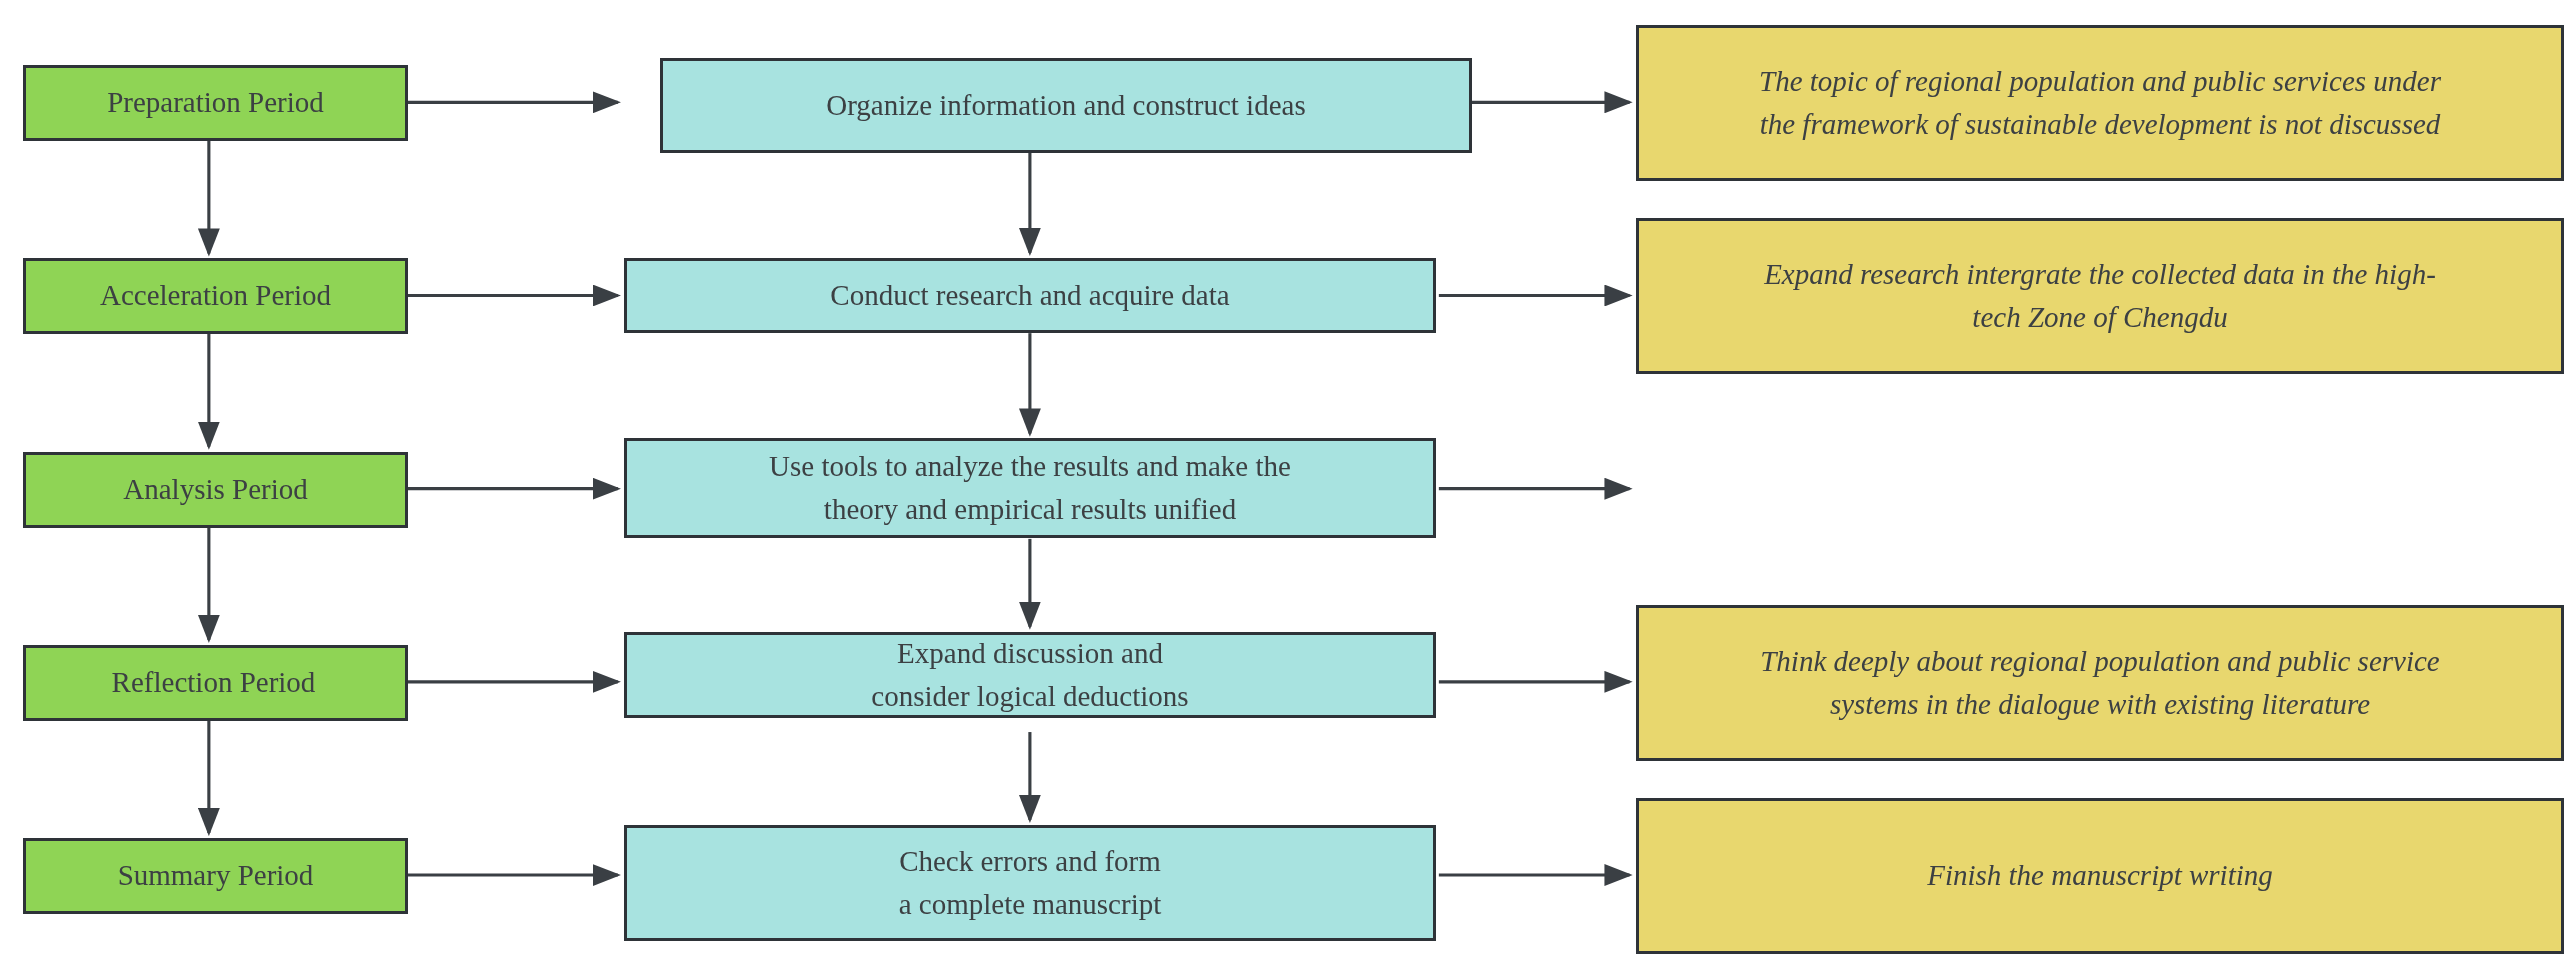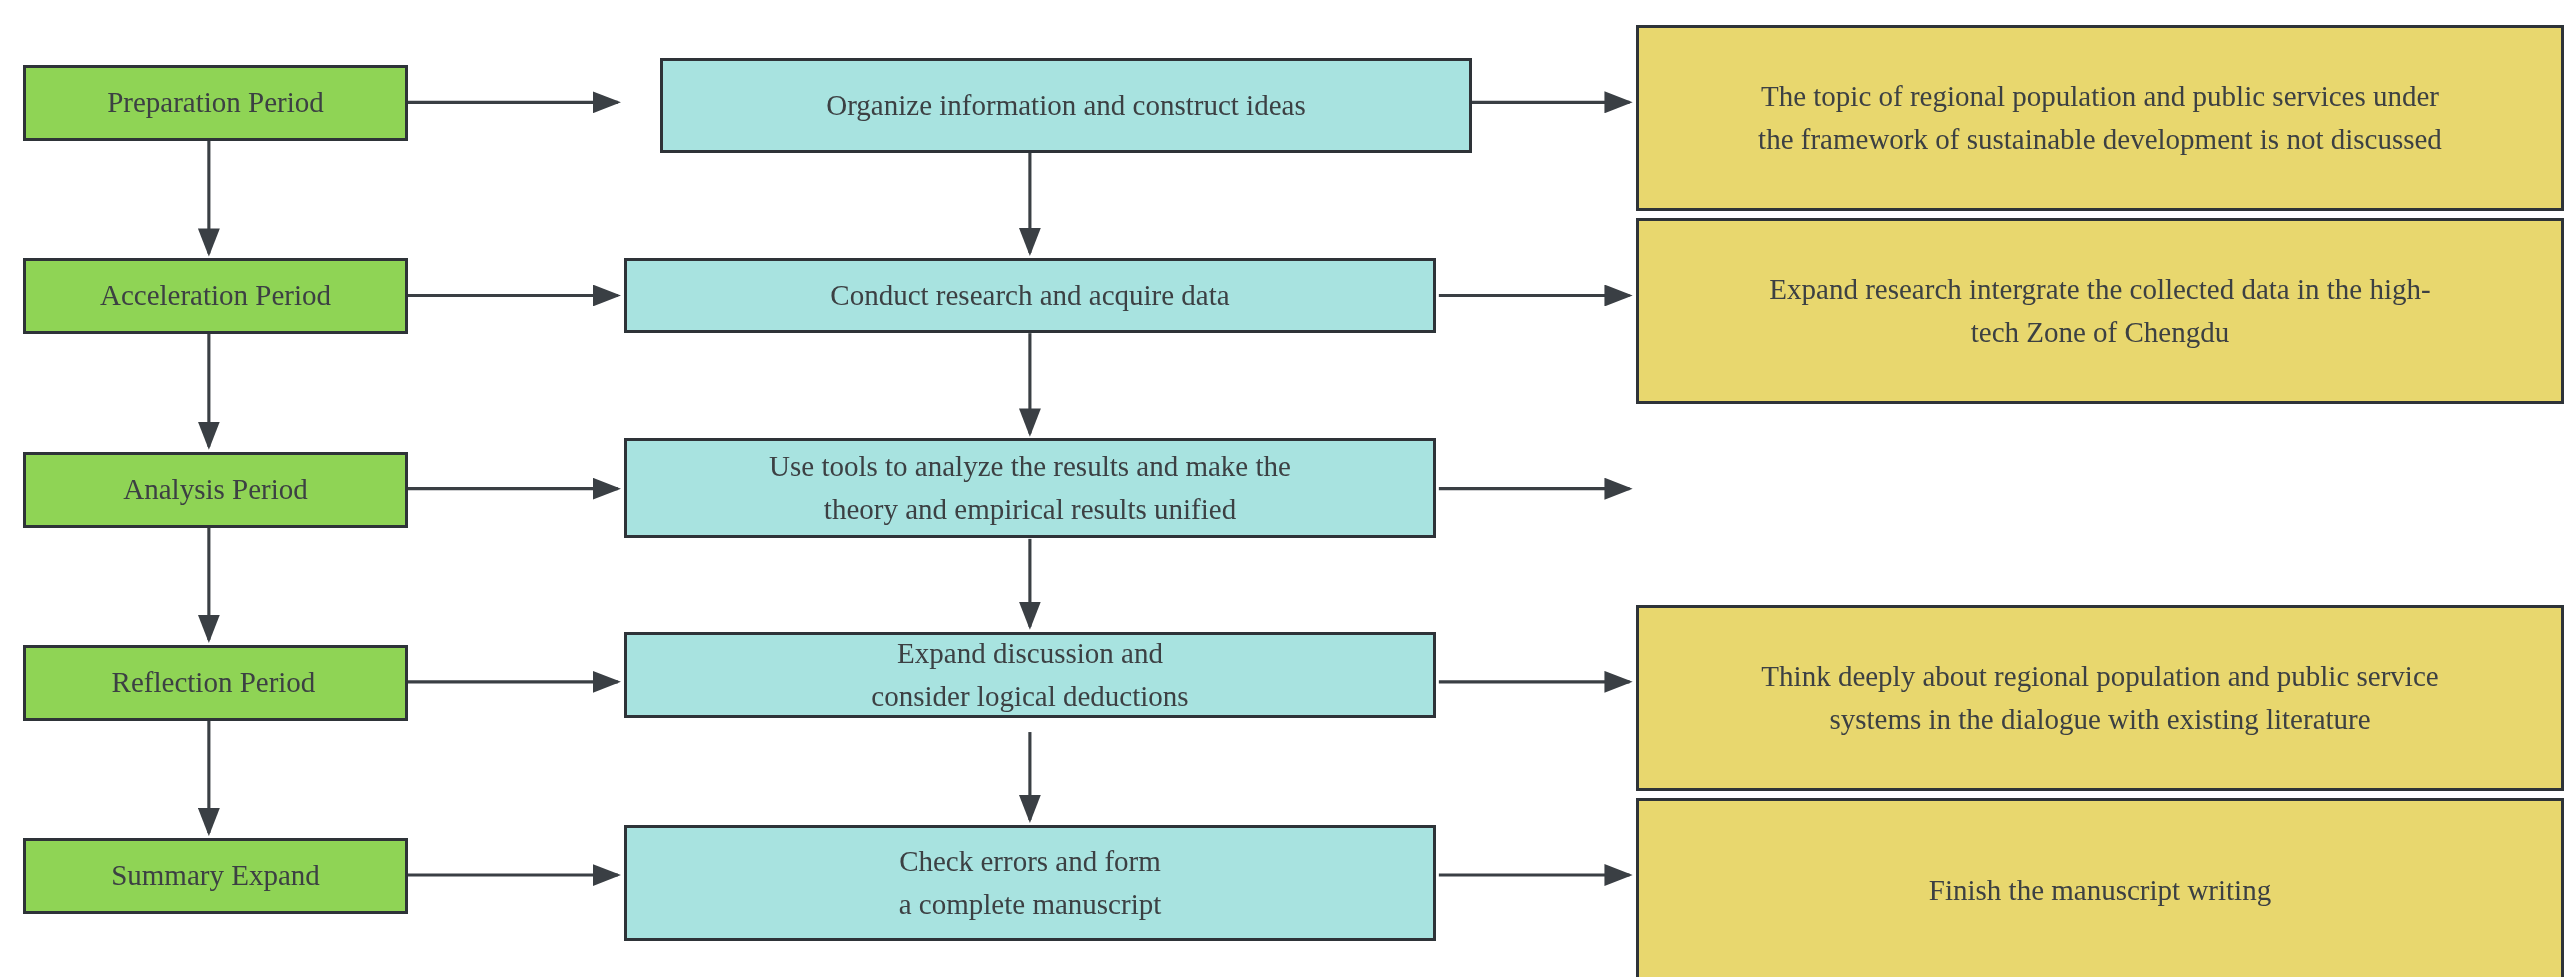--- a/index.html
+++ b/index.html
@@ -38,21 +38,21 @@
     align-items: center;
     justify-content: center;
     text-align: center;
     font-size: 29px;
     line-height: 1.5;
     white-space: pre-line;
     padding: 0 19px;
   }
   .stage-box   { left: 23px;   width: 385px;  height: 76px; background: var(--stage-fill,   #8fd455); }
   .action-box  { left: 624px;  width: 812px;                background: var(--action-fill,  #a8e3e0); }
-  .outcome-box { left: 1636px; width: 928px; height: 186px; background: var(--outcome-fill, #e8d76e); }
+  .outcome-box { left: 1636px; width: 928px; height: 156px; background: var(--outcome-fill, #e8d76e); font-style: italic; }
 
   .stage-1  { top: 65px;  }
   .stage-2  { top: 258px;  }
   .stage-3  { top: 452px;  }
   .stage-4  { top: 645px; padding-left: 15px; }
   .stage-5  { top: 838px; }
 
   .action-1 { top: 58px;  height: 95px; margin-left: 36px; }
   .action-2 { top: 258px;  height: 75px; }
   .action-3 { top: 438px;  height: 100px; }
@@ -113,19 +113,19 @@
   <div class="box stage-box stage-3">Analysis Period</div>
   <div class="box action-box action-3">Use tools to analyze the results and make the
 theory and empirical results unified</div>
 
   <div class="box stage-box stage-4">Reflection Period</div>
   <div class="box action-box action-4">Expand discussion and
 consider logical deductions</div>
   <div class="box outcome-box outcome-4">Think deeply about regional population and public service
 systems in the dialogue with existing literature</div>
 
-  <div class="box stage-box stage-5">Summary Expand</div>
+  <div class="box stage-box stage-5">Summary Period</div>
   <div class="box action-box action-5">Check errors and form
 a complete manuscript</div>
   <div class="box outcome-box outcome-5">Finish the manuscript writing</div>
 
 </div>
 
 
 </body></html>

